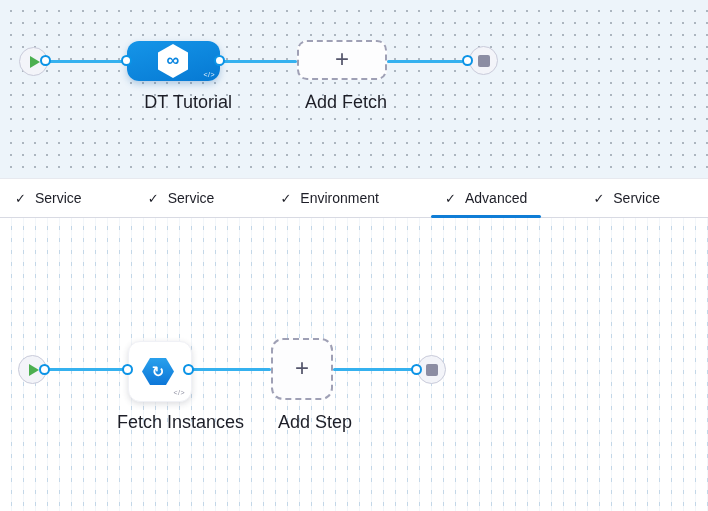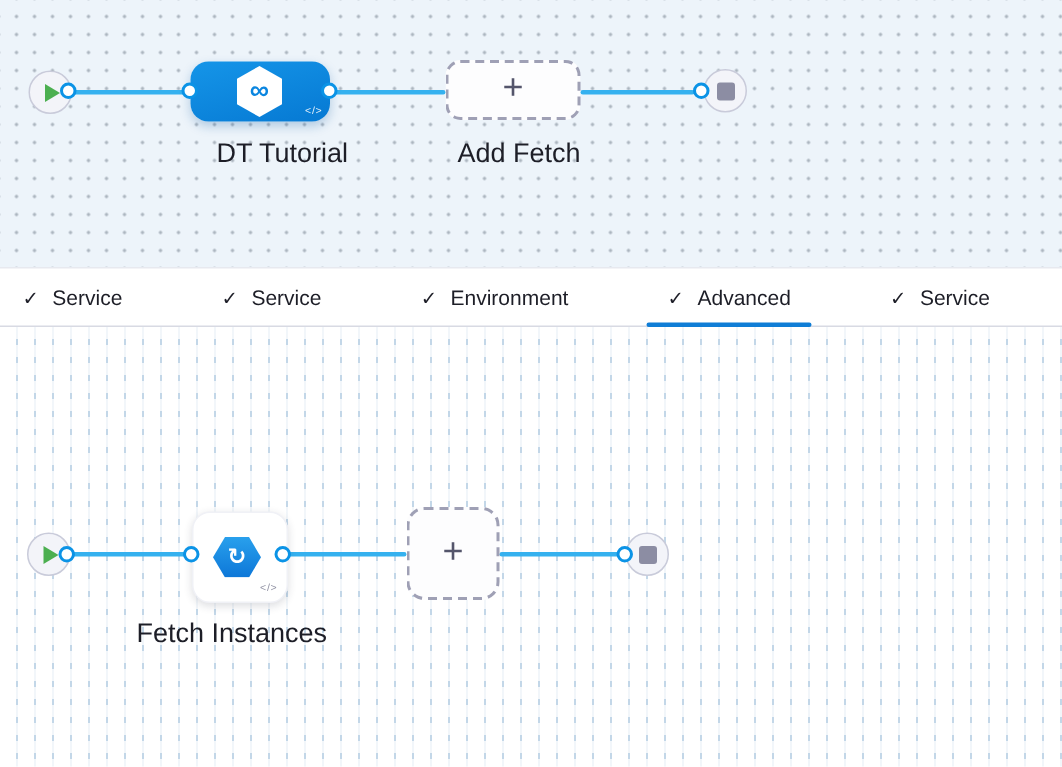--- a/index.html
+++ b/index.html
@@ -142,27 +142,28 @@
     <div class="port" style="left:39px;top:146px;"></div>
 
     <div class="step-node">
       <div class="step-hex">
         <span>↻</span>
       </div>
       <div class="code-badge">&lt;/&gt;</div>
     </div>
     <div class="port" style="left:122px;top:146px;"></div>
     <div class="port" style="left:183px;top:146px;"></div>
-    <div class="node-label" style="left:78px;top:194px;width:140px;">Fetch Instances</div>
+    <div class="node-label" style="left:104px;top:194px;width:140px;">Fetch Instances</div>
 
     <div class="edge" style="left:189px;top:150px;width:82px;"></div>
 
     <div class="add-box add-step">
       <span class="plus">+</span>
     </div>
+    <div class="node-label" style="left:252px;top:194px;width:100px;">Add Step</div>
 
     <div class="edge" style="left:333px;top:150px;width:84px;"></div>
     <div class="port" style="left:411px;top:146px;"></div>
 
     <div class="terminal" style="left:417px;top:137px;">
       <div class="stop-sq"></div>
     </div>
   </div>
 
 </div>

